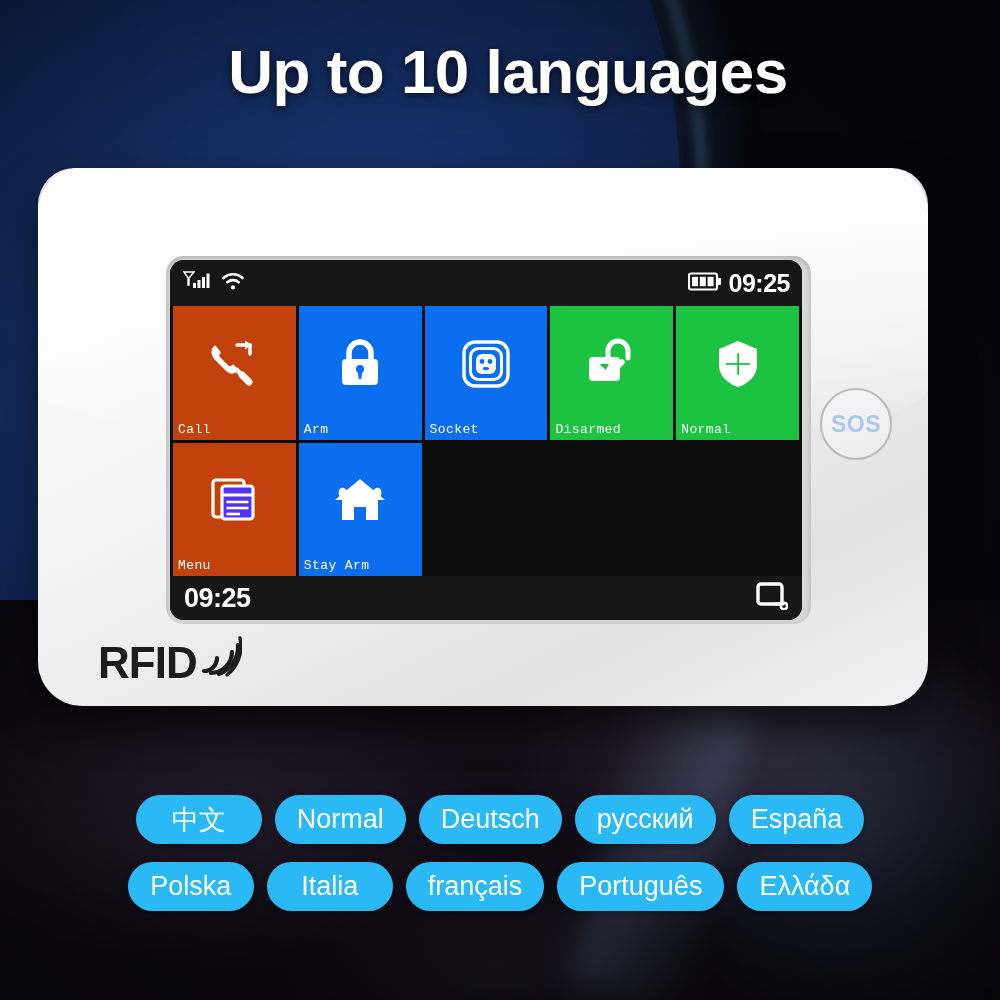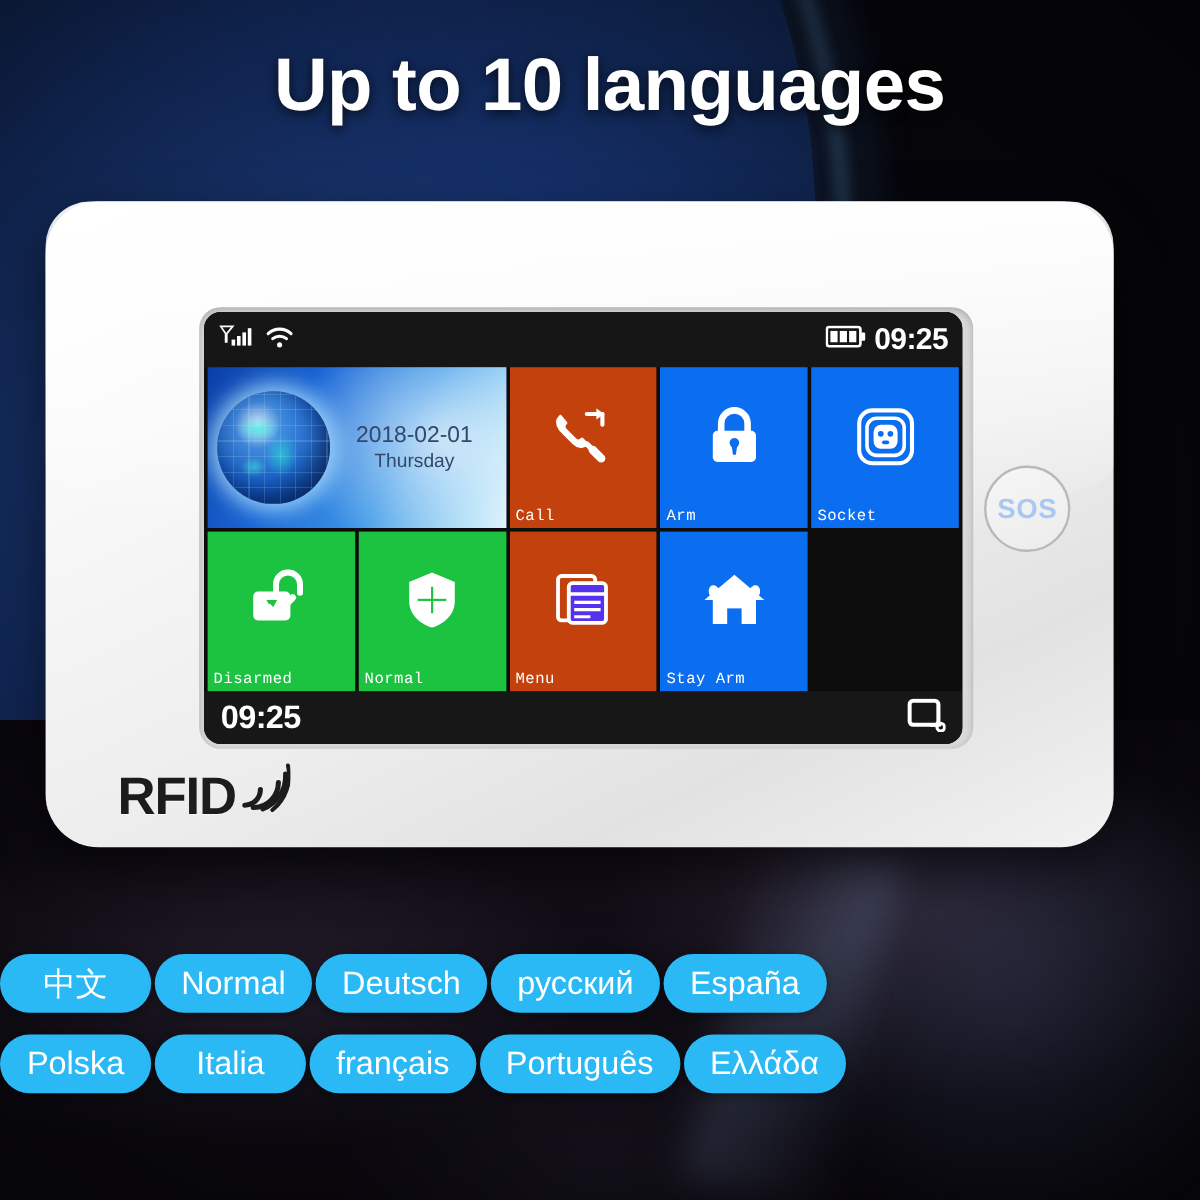--- a/index.html
+++ b/index.html
@@ -153,21 +153,21 @@
   
   .rfid{position:absolute;left:60px;top:465px;display:flex;align-items:flex-end;}
   .rfid-text{
     font-size:44px;font-weight:bold;color:#1c1c1c;letter-spacing:-1px;
     font-family:"Liberation Sans",sans-serif;line-height:1;
     text-shadow:0 1px 0 rgba(255,255,255,.7);
   }
 
   
   .lang-rows{position:absolute;left:0;right:0;top:795px;}
-  .lang-row{display:flex;gap:3px;margin-bottom:18px;}
+  .lang-row{display:flex;justify-content:center;gap:13px;margin-bottom:18px;}
   .pill{
     background:#2ab9f5;color:#ffffff;border-radius:26px;
     height:49px;min-width:126px;display:flex;align-items:center;justify-content:center;
     font-size:27px;padding:0 22px;box-sizing:border-box;
     font-family:"Liberation Sans",sans-serif;
     box-shadow:0 2px 6px rgba(0,0,0,.35);
   }
 </style>
 </head>
 <body>
@@ -219,27 +219,20 @@
             <rect x="11.8" y="4.8" width="6" height="9.4" fill="#fff"></rect>
             <rect x="19.6" y="4.8" width="6" height="9.4" fill="#fff"></rect>
           </svg>
         </span>
         <span class="sb-time">09:25</span>
       </div>
     </div>
 
     <div class="grid">
 
-      <div class="tile t-date">
-        <div class="globe"></div>
-        <div class="date-text">
-          <div class="date-main">2018-02-01</div>
-          <div class="date-day">Thursday</div>
-        </div>
-      </div>
 
       <div class="tile t-purple">
         <div class="tile-icon">
           <svg width="56" height="50" viewBox="0 0 56 50">
             <path d="M9 8 C6 11 6 15 9 19 L20 30 C24 34 28 34 31 31 L27 27 C25 29 23 29 21.5 27.5 L13 19 C11.5 17.5 11.5 15.5 13.5 13.5 Z" fill="#fff" stroke="#fff" stroke-width="2.6" stroke-linejoin="round"></path>
             <path d="M31 31 L37 37" stroke="#fff" stroke-width="4.5" stroke-linecap="round"></path>
             <path d="M36 36 L43 43" stroke="#fff" stroke-width="7" stroke-linecap="round"></path>
             <path d="M31 6 L44 6" stroke="#fff" stroke-width="3.4" stroke-linecap="round"></path>
             <path d="M39 1.5 L45.5 6 L39 10.5 Z" fill="#fff"></path>
             <path d="M44 6 L44 15" stroke="#fff" stroke-width="3.4" stroke-linecap="round"></path>

